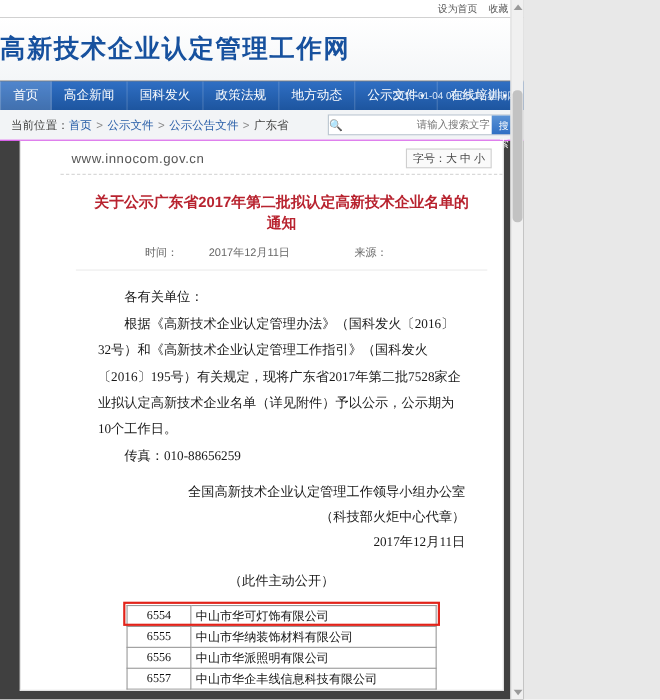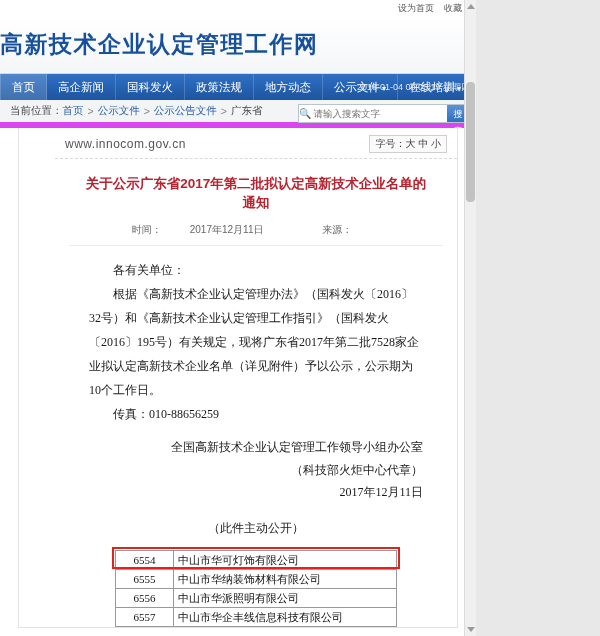--- a/index.html
+++ b/index.html
@@ -5,21 +5,21 @@
   * { box-sizing: border-box; }
   html, body { margin:0; padding:0; }
   body {
     width: 600px; height: 636px;
     background: #e8e8e8;
     font-family: "Liberation Sans", sans-serif;
     font-size: 12px;
     color: #222;
     overflow: hidden;
   }
-  .page { width:476px; height:636px; position:relative; background:#ffffff; }
+  .page { width:476px; height:636px; position:relative; background:#404040; }
 
   
   .utility-bar {
     height: 16px;
     background: #fff;
     display: flex;
     justify-content: flex-end;
     align-items: center;
     gap: 10px;
     padding-right: 14px;
@@ -88,21 +88,21 @@
     position: absolute; right: 6px; top: 0;
     height: 26px; line-height: 26px;
     font-size: 9px; color: #dce8f7;
     white-space: nowrap;
   }
 
   
   .crumb-row {
     height: 28px;
     background: #f2f4f6;
-    border-bottom: 6px solid #d946ef;
+    border-bottom: 1px solid #d946ef;
     display: flex;
     align-items: center;
     padding: 0 10px;
     font-size: 10.5px;
     color: #444;
     position: relative;
   }
   .crumb-sep { margin: 0 4px; color: #888; }
   .crumb-link { color: #2a5fa8; cursor: pointer; }
   .search-box {
@@ -112,20 +112,21 @@
     background: #fff; border: 1px solid #b9c4cf;
   }
   .search-ico {
     width: 16px; text-align: center; color:#7b8a99; font-size: 10px;
   }
   .search-input {
     flex: 1; border: none; outline: none;
     font-size: 9.5px; color:#666; height: 100%;
     font-family: "Liberation Sans", sans-serif;
     background: transparent;
+    text-align: right;
   }
   .search-btn {
     width: 34px; height: 17px; margin-right: 1px;
     background: linear-gradient(#5b93d6,#2f6fc4);
     color: #fff; font-size: 9px; border: none;
     cursor: pointer; line-height: 17px; text-align: center;
     font-family: "Liberation Sans", sans-serif;
   }
 
   

